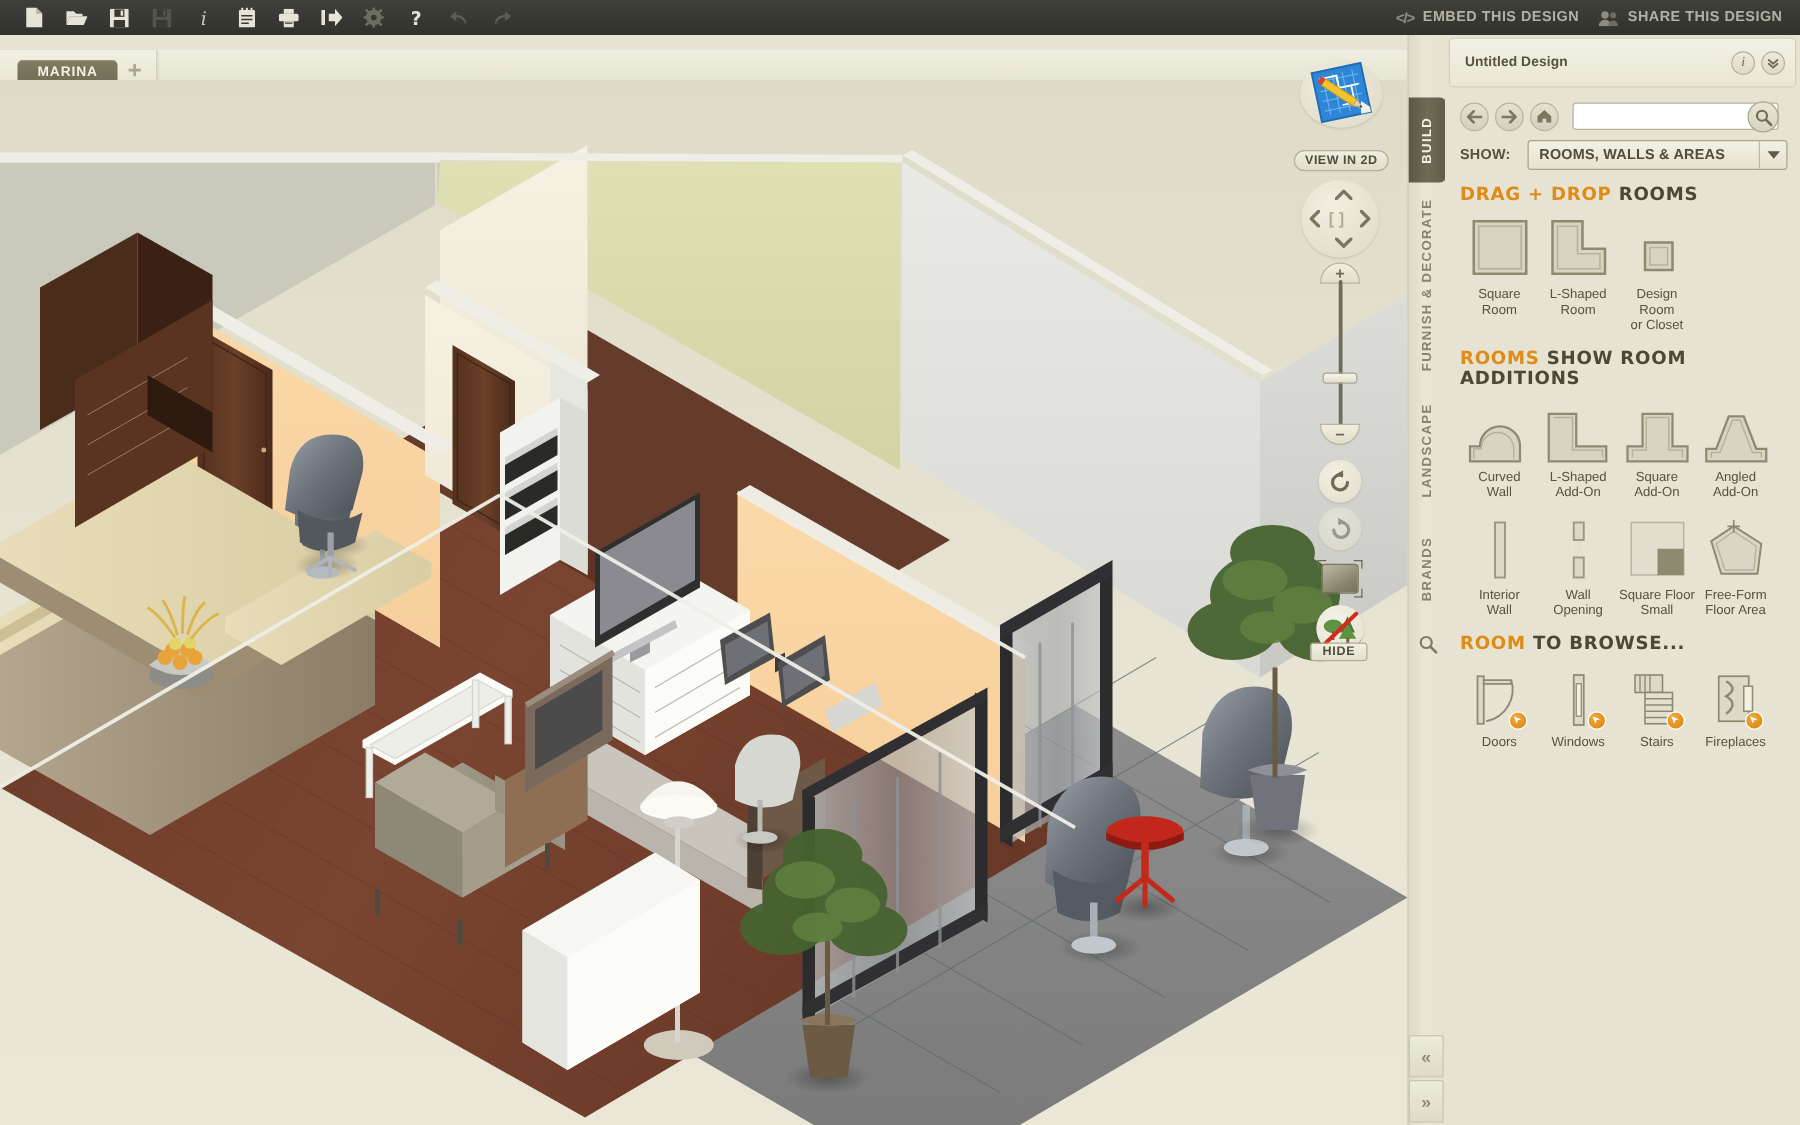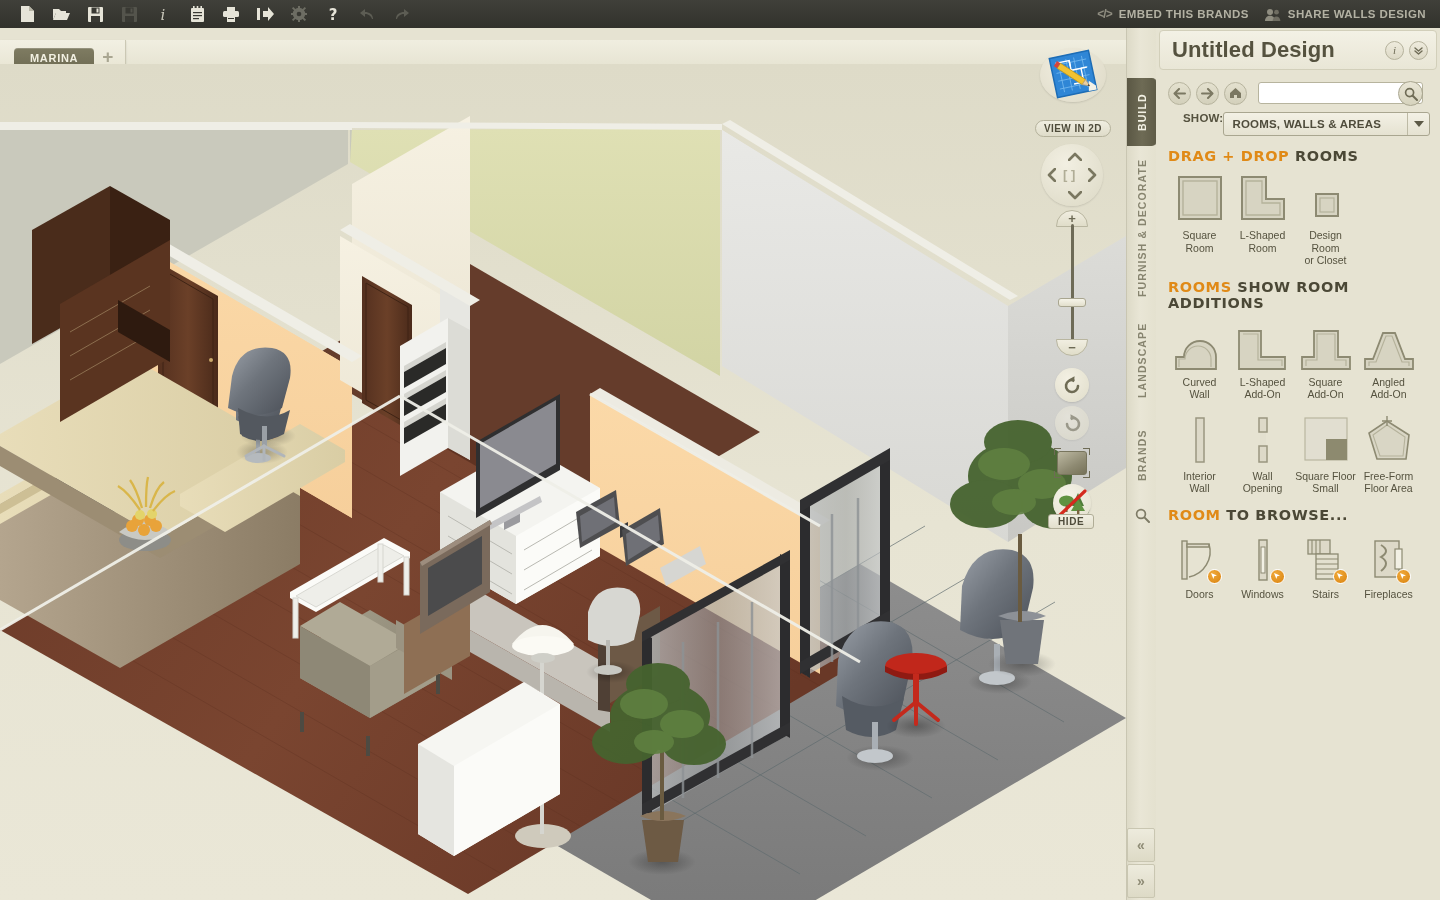--- a/index.html
+++ b/index.html
@@ -99,21 +99,21 @@
     position: absolute; top: 28px; left: 1156px; width: 284px; height: 872px;
     background: #e6e3d2;
   }
   .panel-head {
     position: relative; height: 40px; margin: 2px 3px 0 3px;
     background: linear-gradient(180deg,#f3f1e5 0%,#e9e6d6 100%);
     border: 1px solid #d2cfba; border-radius: 4px;
     display: flex; align-items: center; padding: 0 8px 0 12px;
   }
   .panel-title {
-    font-size: 22px; font-weight: bold; color: #55523f; letter-spacing: .1px;
+    font-size: 11px; font-weight: bold; color: #55523f; letter-spacing: .1px;
   }
   .head-btns { margin-left: auto; display: flex; gap: 5px; }
   .circ-btn {
     width: 19px; height: 19px; border-radius: 50%;
     background: linear-gradient(180deg,#eeebdd 0%,#ddd9c6 100%);
     border: 1px solid #b5b29c;
     display: flex; align-items: center; justify-content: center;
     color: #6f6c56; font-size: 11px; cursor: pointer;
   }
   .panel-nav {
@@ -135,21 +135,21 @@
     font-family: "Liberation Sans", sans-serif;
   }
   .search-go {
     position: absolute; right: -1px; top: -2px;
     width: 25px; height: 25px; border-radius: 50%;
     background: linear-gradient(180deg,#e9e6d6 0%,#d6d3bd 100%);
     border: 1px solid #a9a690;
     display: flex; align-items: center; justify-content: center; cursor: pointer;
   }
   .show-row {
-    display: flex; padding: 2px 10px 0 27px; gap: 0;
+    display: flex; align-items: center; padding: 2px 10px 0 12px; gap: 14px;
   }
   .show-label { font-size: 11.5px; font-weight: bold; color: #55523f; letter-spacing: .2px; }
   .select {
     flex: 1; height: 24px; border: 1px solid #a9a690; border-radius: 3px;
     background: linear-gradient(180deg,#f3f1e5 0%,#e5e2d1 100%);
     display: flex; align-items: center; padding-left: 8px;
     font-size: 11.5px; font-weight: bold; color: #4f4c3b; letter-spacing: .2px;
     cursor: pointer; position: relative;
   }
   .select .arrow-box {
@@ -363,32 +363,32 @@
       <div class="tb-btn" title="Redo">
         <svg width="17" height="14" viewBox="0 0 17 14">
             <path d="M3 12c0-5 4-7 8-7V2l5 4-5 4V7c-3 0-6 1.5-7 5z" fill="#5d5d54"></path>
           </svg>
       </div>
     </div>
 
     <div class="tb-right">
       <div class="tb-link">
         <span class="gl">&lt;/&gt;</span>
-        <span>EMBED THIS BRANDS</span>
+        <span>EMBED THIS DESIGN</span>
       </div>
       <div class="tb-link">
         <span style="display:flex;">
           <svg width="16" height="13" viewBox="0 0 16 13">
               <circle cx="5" cy="4" r="3" fill="#8f8d80"></circle>
               <path d="M0 13c0-3.4 2.3-5.3 5-5.3S10 9.6 10 13z" fill="#8f8d80"></path>
               <circle cx="11.5" cy="4.2" r="2.4" fill="#6f6d62"></circle>
               <path d="M7.6 13c0-2.9 1.8-4.6 3.9-4.6S15.4 10.1 15.4 13z" fill="#6f6d62"></path>
             </svg>
         </span>
-        <span>SHARE WALLS DESIGN</span>
+        <span>SHARE THIS DESIGN</span>
       </div>
     </div>
   </div>
 
   <div class="tabbar">
     <div class="tabgroup">
       <div class="doc-tab">MARINA</div>
       <div class="add-tab">+</div>
     </div>
   </div>

